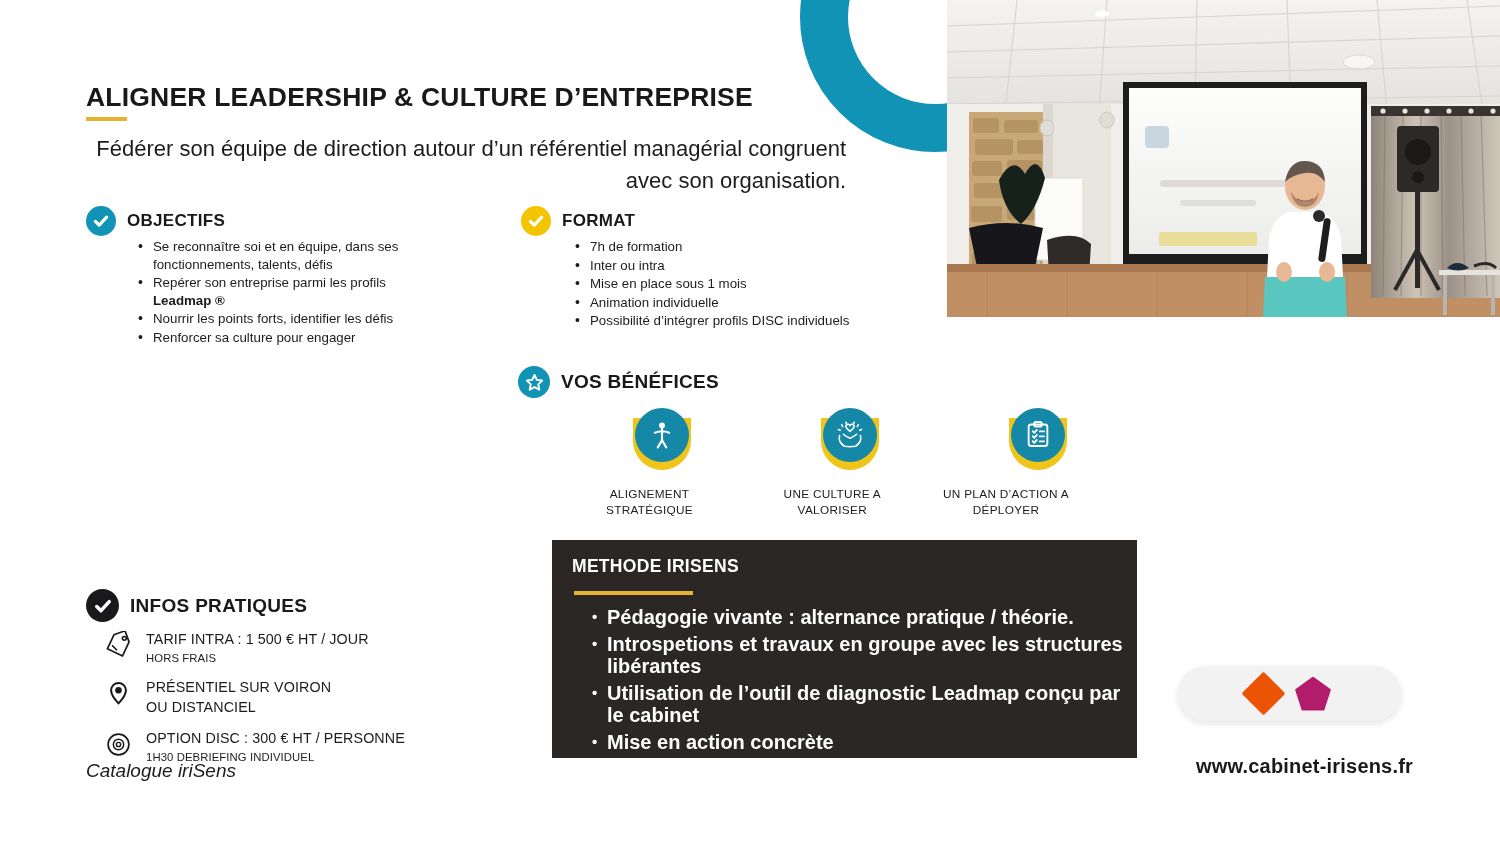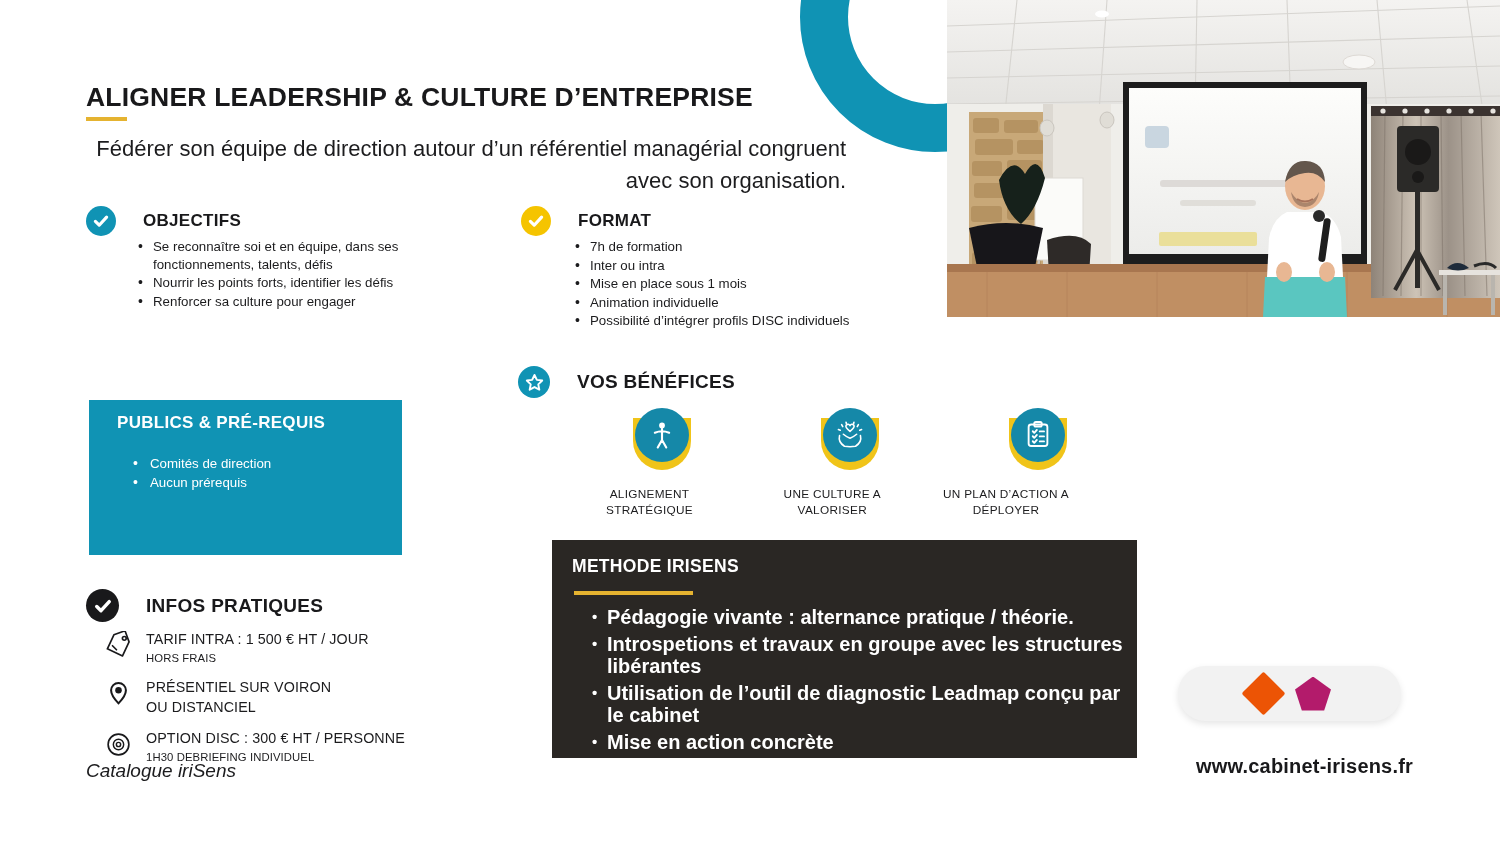--- a/index.html
+++ b/index.html
@@ -35,21 +35,21 @@
   .title-rule {
     position: absolute; left: 86px; top: 117px;
     width: 41px; height: 4px; background: #E5B330;
   }
   .subtitle {
     position: absolute; left: 86px; top: 133px; width: 760px;
     font-size: 22px; line-height: 32px; color: #1C1C1E; font-weight: 400; text-align: right;
   }
 
   
-  .sec-head { position: absolute; display: flex; align-items: center; gap: 27px; }
+  .sec-head { position: absolute; display: flex; align-items: center; gap: 11px; }
   .sec-badge { width: 30px; height: 30px; border-radius: 50%; display:flex;
                align-items:center; justify-content:center; flex: 0 0 auto; }
   .sec-badge.teal { background: #1093B4; }
   .sec-badge.gold { background: #F5C400; }
   .sec-badge.black { background: #19191B; width:33px; height:33px; }
   .sec-badge svg { display:block; }
   .sec-title { font-size: 17px; font-weight: 700; color: #19191B; letter-spacing: .3px; }
   .sec-title.lg { font-size: 19px; }
 
   
@@ -313,47 +313,41 @@
   <div class="sec-head" style="left:86px; top:206px;">
     <span class="sec-badge teal">
       <svg width="18" height="18" viewBox="0 0 24 24">
           <path d="M4.5 12.6 L9.6 17.6 L19.5 6.8" stroke="#ffffff" stroke-width="4.2" fill="none" stroke-linecap="round" stroke-linejoin="round"></path>
         </svg>
     </span>
     <span class="sec-title">OBJECTIFS</span>
   </div>
   <ul class="blist" id="objectifs-list">
       <li>Se reconnaître soi et en équipe, dans ses fonctionnements, talents, défis</li>
+      <li>Repérer son entreprise parmi les profils <b>Leadmap ®</b></li>
       <li>Nourrir les points forts, identifier les défis</li>
       <li>Renforcer sa culture pour engager</li>
     </ul>
 
   <div class="sec-head" style="left:521px; top:206px;">
     <span class="sec-badge gold">
       <svg width="18" height="18" viewBox="0 0 24 24">
           <path d="M4.5 12.6 L9.6 17.6 L19.5 6.8" stroke="#ffffff" stroke-width="4.2" fill="none" stroke-linecap="round" stroke-linejoin="round"></path>
         </svg>
     </span>
     <span class="sec-title">FORMAT</span>
   </div>
   <ul class="blist" id="format-list">
       <li>7h de formation</li>
       <li>Inter ou intra</li>
       <li>Mise en place sous 1 mois</li>
       <li>Animation individuelle</li>
       <li>Possibilité d’intégrer profils DISC individuels</li>
     </ul>
 
-  <div class="publics-box">
-    <div class="publics-title">PUBLICS &amp; PRÉ-REQUIS</div>
-    <ul class="publics-list" id="publics-list">
-        <li>Comités de direction</li>
-        <li> Aucun prérequis</li>
-      </ul>
-  </div>
 
   <div class="sec-head" style="left:518px; top:366px;">
     <span class="sec-badge teal" style="width:32px;height:32px;">
       <svg width="21" height="21" viewBox="0 0 24 24">
           <path d="M12 3.4 l2.7 5.6 6.1 .8 -4.5 4.3 1.2 6.1 -5.5-3 -5.5 3 1.2-6.1 -4.5-4.3 6.1-.8z" fill="none" stroke="#ffffff" stroke-width="2.2" stroke-linejoin="round"></path>
         </svg>
     </span>
     <span class="sec-title lg">VOS BÉNÉFICES</span>
   </div>
 

